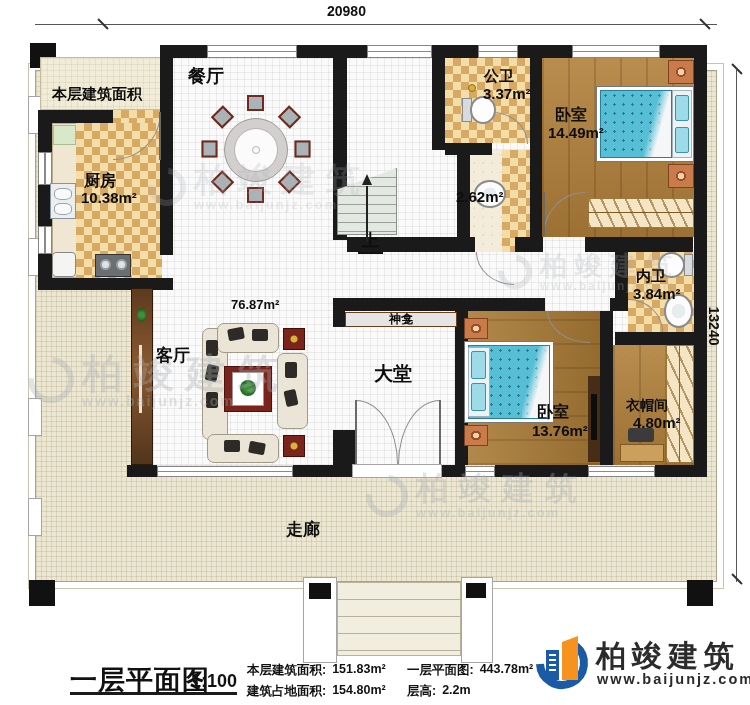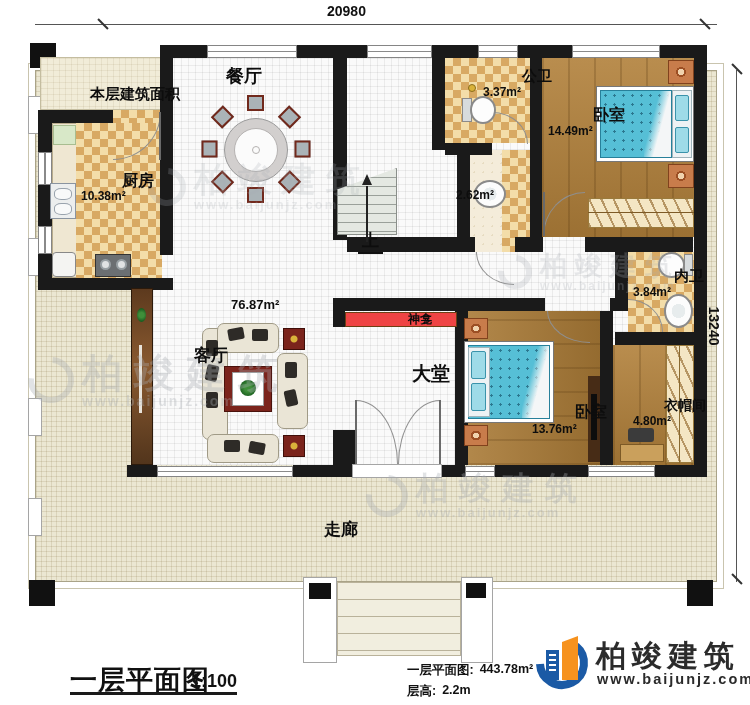--- a/index.html
+++ b/index.html
@@ -65,29 +65,29 @@
   .burner{background:#e0e3e4;border:2px solid #98a0a4;border-radius:50%;}
   .fridge{background:#f4f4f2;border:1px solid #888;border-radius:4px;}
   .ksink{background:#eceeee;border:1px solid #8a94a0;}
   .kbasin{background:#f8f9f9;border:1px solid #99a3ad;border-radius:40%;}
   .counter{background:#efe7d2;border:1px solid #b9ad8d;}
   .greenc{background:#d8e8c8;border:1px solid #a8bd90;}
   .wooddoor{background:linear-gradient(180deg,#5d3a1e,#8a5a30 45%,#52351c);border:1px solid #2c1a0b;}
   .handle{background:#e8e3da;}
   .tvcab{background:#472c16;}
   .tv{background:#0d0d0d;}
-  .shrinebox{background:#ef4444;border:1px solid #6d3f14;display:flex;align-items:center;justify-content:center;}
+  .shrinebox{background:#e5e5e5;border:1px solid #6d3f14;display:flex;align-items:center;justify-content:center;}
   .dresser{background:#caa05c;border:1px solid #7d5a26;}
   .stool{background:#3b3b3b;border-radius:3px;}
   .dot{background:#d9b23a;border:1px solid #8a6d1d;border-radius:50%;}
   .chair{background:#aab3b7;border:2px solid #71291c;}
   .tablering{background:#d2cfce;border:1px solid #9a9a9a;border-radius:50%;}
   .tablein{background:#fbfbfb;border:1px solid #b5b2b1;border-radius:50%;}
-  .lbl{font-weight:bold;color:#0d0d0d;white-space:nowrap;line-height:1.1;padding-left:38px;}
-  .area{font-weight:bold;color:#0d0d0d;white-space:nowrap;font-size:12px;line-height:1;}
+  .lbl{font-weight:bold;color:#0d0d0d;white-space:nowrap;line-height:1.1;}
+  .area{font-weight:bold;color:#0d0d0d;white-space:nowrap;font-size:15px;line-height:1;}
   .dline{background:#555;}
   .tick{background:#333;transform:rotate(45deg);}
   .dimtxt{font-weight:bold;font-size:14px;color:#111;white-space:nowrap;}
   .arrowshaft{background:#222;}
   .arrowhead{width:0;height:0;border-left:5px solid transparent;border-right:5px solid transparent;border-bottom:11px solid #222;}
   .wm{display:flex;align-items:center;gap:8px;color:#a9aeb4;font-weight:bold;pointer-events:none;}
   .wmlogo{display:block;border:6px solid currentColor;border-top-color:transparent;border-radius:50%;transform:rotate(-40deg);}
   .wmtext{display:flex;flex-direction:column;line-height:1.05;}
   .wmtext i{font-style:normal;letter-spacing:2px;}
   .tb-title{font-weight:bold;color:#111;white-space:nowrap;}
@@ -331,20 +331,28 @@
   <div class="a tick" style="left:698px;top:23px;width:14px;height:2px;"></div>
   <div class="a dimtxt" style="left:327px;top:3px;">20980</div>
   <div class="a dline" style="left:736px;top:70px;width:1px;height:512px;"></div>
   <div class="a tick" style="left:730px;top:68px;width:14px;height:2px;"></div>
   <div class="a tick" style="left:730px;top:578px;width:14px;height:2px;"></div>
   <div class="a dimtxt" style="left:684px;top:318px;width:60px;text-align:center;transform:rotate(90deg);">13240</div>
 
   <div class="a tb-title" style="left:70px;top:662px;font-size:27px;letter-spacing:1px;">一层平面图</div>
   <div class="a tb-title" style="left:191px;top:671px;font-size:18px;">1:100</div>
   <div class="a" style="left:70px;top:692px;width:167px;height:3px;background:#1a1a1a;"></div>
+  <div class="a stat" style="left:247px;top:662px;">
+    <span>本层建筑面积:</span>
+    <span>151.83m²</span>
+  </div>
+  <div class="a stat" style="left:247px;top:683px;">
+    <span>建筑占地面积:</span>
+    <span>154.80m²</span>
+  </div>
   <div class="a stat" style="left:407px;top:662px;">
     <span>一层平面图:</span>
     <span>443.78m²</span>
   </div>
   <div class="a stat" style="left:407px;top:683px;">
     <span>层高:</span>
     <span>2.2m</span>
   </div>
 
   <div class="a" style="left:532px;top:634px;width:58px;height:64px;">

